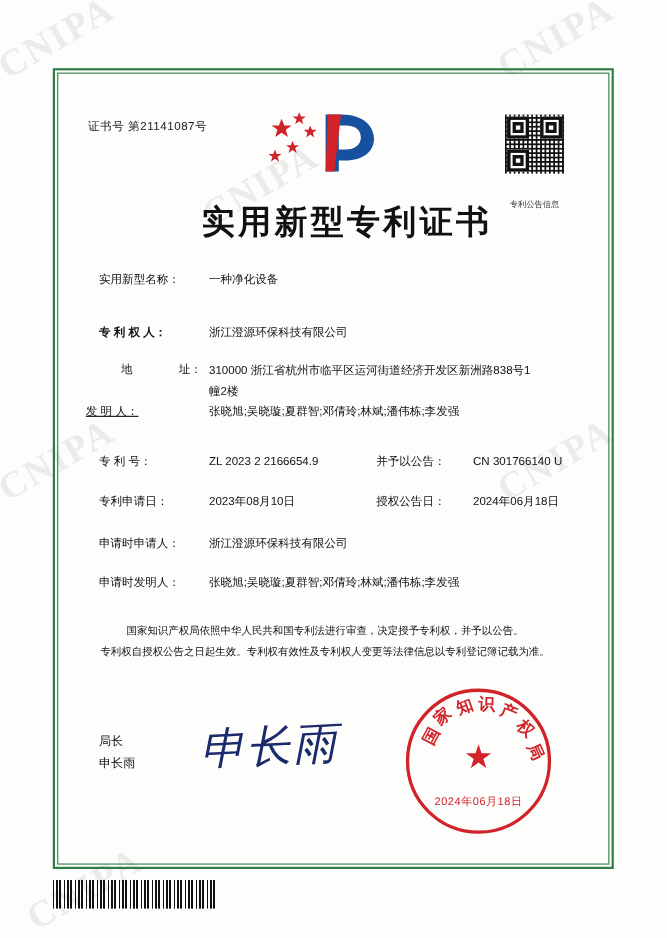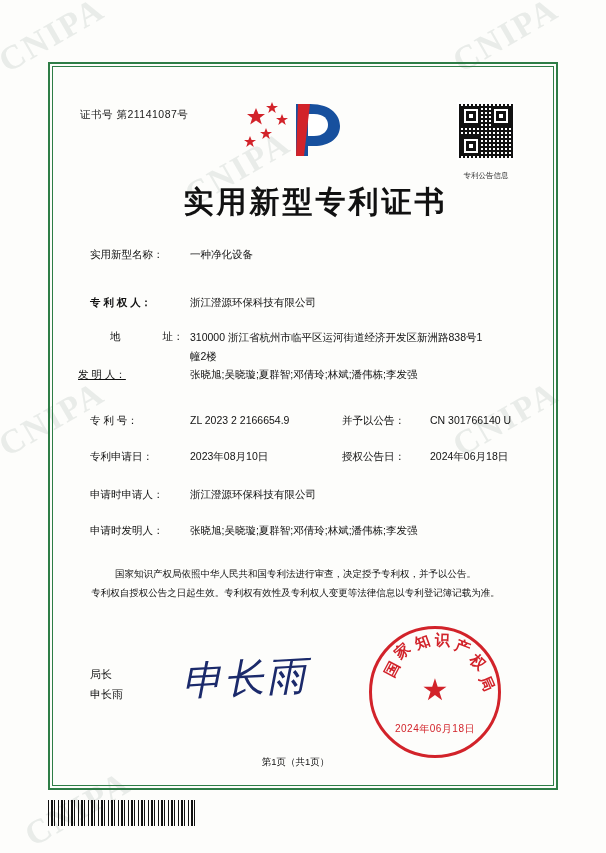--- a/index.html
+++ b/index.html
@@ -115,21 +115,21 @@
   .qr:after  { right: 2px; top: 2px; }
   .qr-mark {
     position: absolute;
     left: 2px; bottom: 2px;
     width: 14px; height: 14px;
     border: 3px solid #111;
     background: #fff;
     box-shadow: inset 0 0 0 2px #fff, inset 0 0 0 5px #111;
   }
   .qr-caption {
-    margin-top: 11px;
+    margin-top: 21px;
     font-size: 7.5px;
     color: #333;
     white-space: nowrap;
   }
 
   .title {
     position: absolute;
     left: 0;
     right: 0;
     top: 116px;
@@ -383,19 +383,18 @@
       <div class="seal-char" style="left:16px; top:34px; transform:rotate(-62deg);">国</div>
       <div class="seal-char" style="left:26px; top:16px; transform:rotate(-42deg);">家</div>
       <div class="seal-char" style="left:46px; top:7px; transform:rotate(-20deg);">知</div>
       <div class="seal-char" style="left:66px; top:5px; transform:rotate(2deg);">识</div>
       <div class="seal-char" style="left:86px; top:12px; transform:rotate(22deg);">产</div>
       <div class="seal-char" style="left:101px; top:27px; transform:rotate(44deg);">权</div>
       <div class="seal-char" style="left:110px; top:48px; transform:rotate(66deg);">局</div>
       <div class="seal-date">2024年06月18日</div>
     </div>
 
-    <div class="page-no">第1页（共1页）</div>
 
   </div>
 
   <div class="barcode"></div>
 
 </div>
 
 </body></html>

